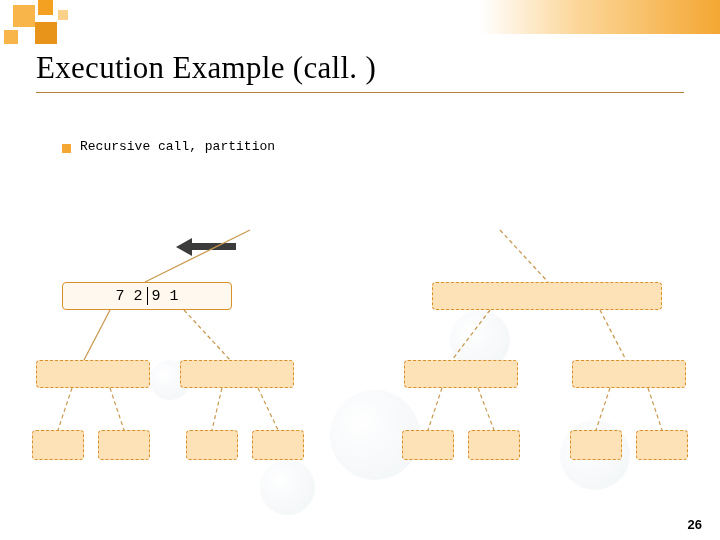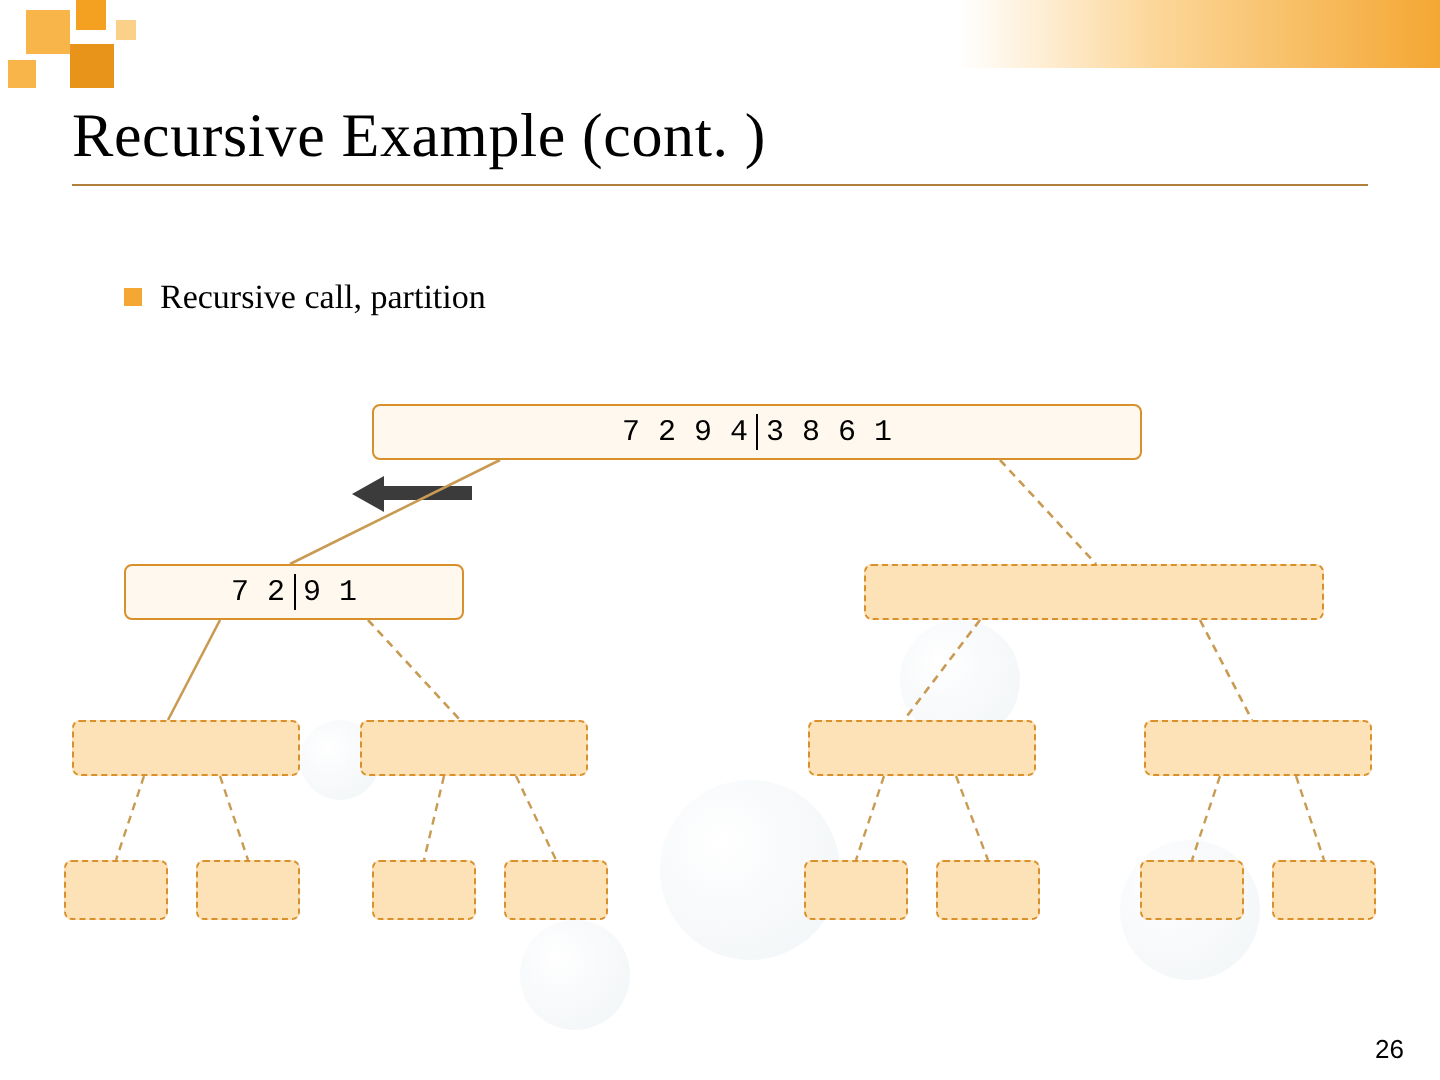--- a/index.html
+++ b/index.html
@@ -13,69 +13,66 @@
   .sq3{left:4px;top:30px;width:14px;height:14px;background:#f7b54a}
   .sq4{left:35px;top:22px;width:22px;height:22px;background:#e8941a}
   .sq5{left:58px;top:10px;width:10px;height:10px;background:#fbd089}
 
   
   .grad{position:absolute;top:0;right:0;width:240px;height:34px;background:linear-gradient(to right,#fff 0%,#fcd79a 40%,#f4a733 100%)}
 
   .title{position:absolute;top:50px;left:36px;font-size:31px;letter-spacing:.3px}
   .title-underline{position:absolute;top:92px;left:36px;width:648px;height:0;border-top:1.2px solid #b0803c}
 
-  .bullet{position:absolute;top:139px;left:80px;font-size:17px;font-family:Liberation Serif, serif}
+  .bullet{position:absolute;top:139px;left:80px;font-size:13px;font-family:Liberation Mono, monospace}
   .bullet-sq{position:absolute;top:144px;left:62px;width:9px;height:9px;background:#f4a733}
 
   
   .tree{position:absolute;top:190px;left:0;width:720px;height:310px}
 
   .node{position:absolute;box-sizing:border-box;border-radius:4px;text-align:center;font-family:'Courier New',monospace;font-size:15px;display:flex;align-items:center;justify-content:center}
   .solid{border:1.3px solid #d9902a;background:#fff8ee}
   .dashed-empty{border:1.6px dashed #d9902a;background:#fde2b8}
 
   
   .arrow{position:absolute;width:60px;height:18px}
   .arrow-body{position:absolute;top:5px;right:0;width:44px;height:7px;background:#3b3b3b}
   .arrow-head{position:absolute;top:0;left:0;width:0;height:0;border-top:9px solid transparent;border-bottom:9px solid transparent;border-right:16px solid #3b3b3b}
 
-  .pagenum{position:absolute;bottom:8px;right:18px;font-family:Arial,sans-serif;font-weight:normal;font-size:13px}
+  .pagenum{position:absolute;bottom:8px;right:18px;font-family:Arial,sans-serif;font-weight:bold;font-size:13px}
 
   
   .bubble{position:absolute;border-radius:50%;background:radial-gradient(circle at 35% 35%,#ffffff 0%,#eef2f5 40%,#dde6eb 100%);opacity:.4}
 </style>
 </head>
 <body>
 
 <div class="deco">
   <div class="sq sq1"></div>
   <div class="sq sq2"></div>
   <div class="sq sq3"></div>
   <div class="sq sq4"></div>
   <div class="sq sq5"></div>
 </div>
 <div class="grad"></div>
 
-<div class="title">Recursive Example (cont. )</div>
+<div class="title">Execution Example (call. )</div>
 <div class="title-underline"></div>
 
 <div class="bullet-sq"></div>
 <div class="bullet">Recursive call, partition</div>
 
 <div class="bubble" style="left:330px;top:390px;width:90px;height:90px"></div>
 <div class="bubble" style="left:260px;top:460px;width:55px;height:55px"></div>
 <div class="bubble" style="left:450px;top:310px;width:60px;height:60px"></div>
 <div class="bubble" style="left:560px;top:420px;width:70px;height:70px"></div>
 <div class="bubble" style="left:150px;top:360px;width:40px;height:40px"></div>
 
 <div class="tree">
 
-  <div class="node solid" style="left:186px;top:12px;width:385px;height:28px">
-    <span style="white-space:pre"><span>7 2 9 4</span><span style="border-left:1.4px solid #000;margin:0 4px;padding-left:0;height:18px;display:inline-block;vertical-align:middle"></span><span>3 8 6 1</span></span>
-  </div>
 
   <div class="arrow" style="left:176px;top:48px">
     <div class="arrow-body"></div>
     <div class="arrow-head"></div>
   </div>
 
   <div class="node solid" style="left:62px;top:92px;width:170px;height:28px">
     <span style="white-space:pre"><span>7 2</span><span style="border-left:1.4px solid #000;margin:0 4px;height:18px;display:inline-block;vertical-align:middle"></span><span>9 1</span></span>
   </div>
 

